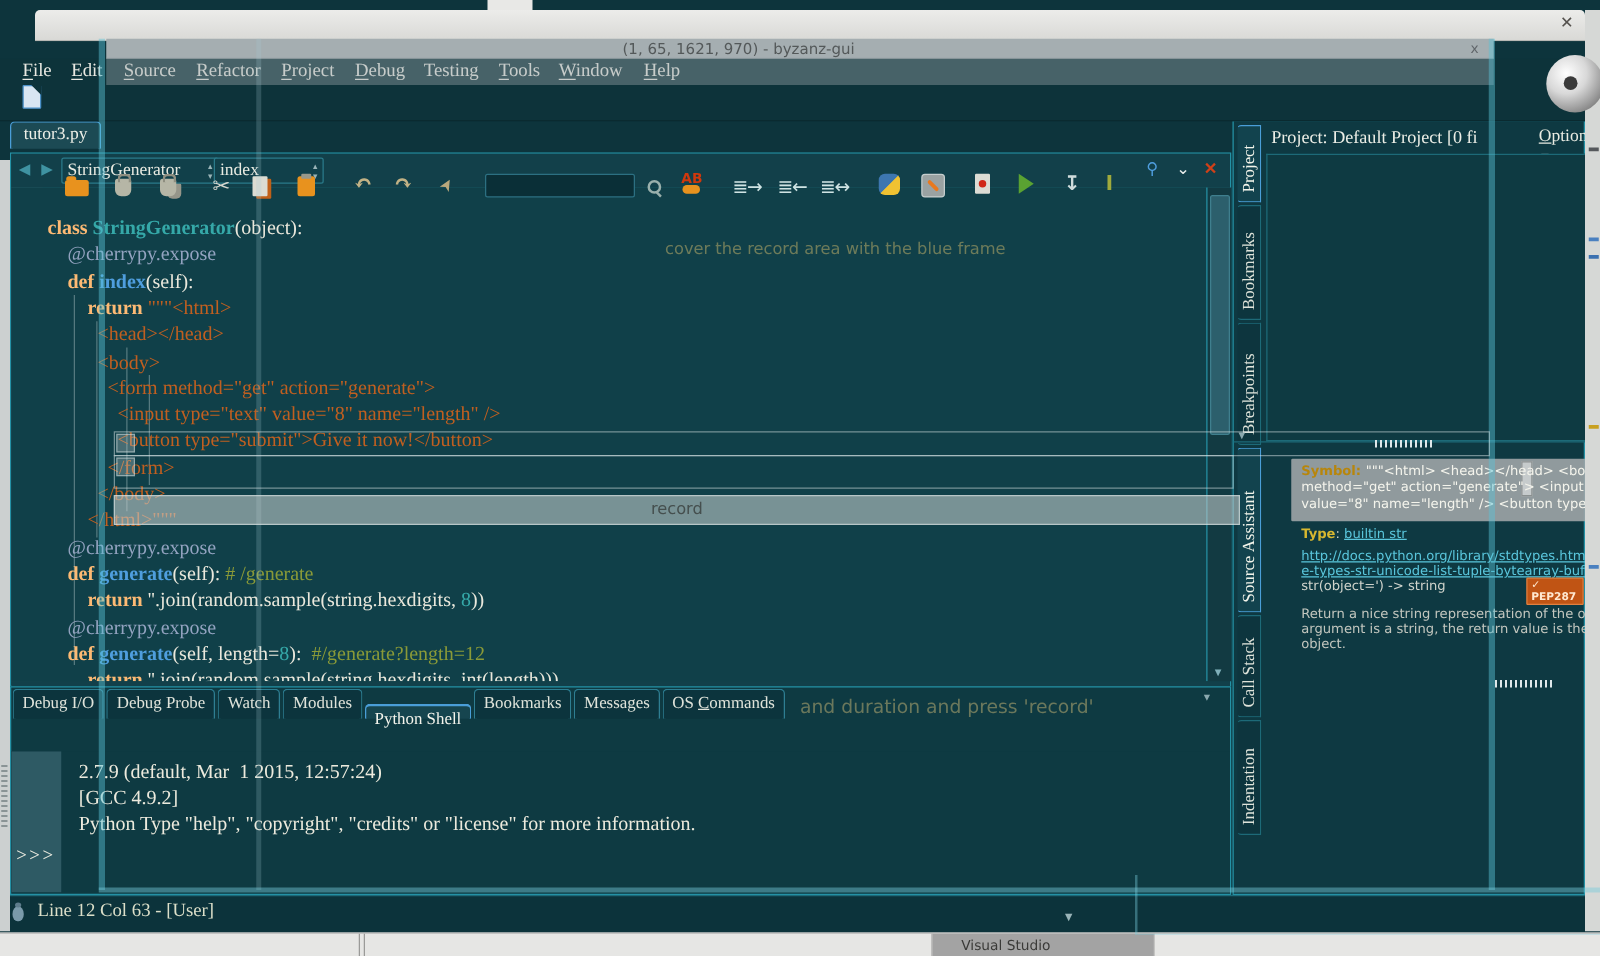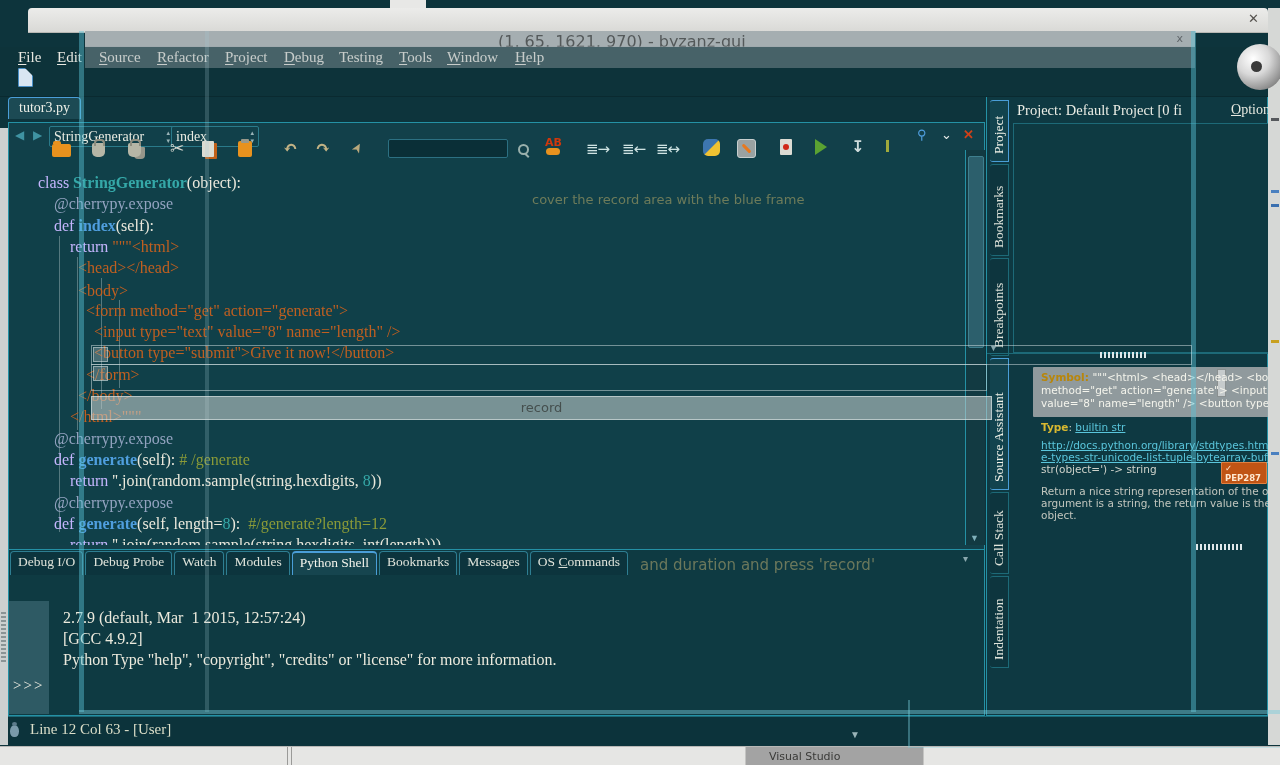--- a/index.html
+++ b/index.html
@@ -12,21 +12,21 @@
   .top-strip-white{left:390px;top:0;width:36px;height:8px;background:#e8e8e6;}
   .wing-titlebar{left:28px;top:8px;width:1240px;height:24px;
      background:linear-gradient(#ececea,#d9d9d6);border-bottom:1px solid #b8b8b4;
      border-radius:4px 4px 0 0;}
   .wing-title{position:absolute;left:342px;top:5px;font-size:13px;color:#4c4c48;
      font-family:"DejaVu Sans","Liberation Sans",sans-serif;}
   .wing-close{position:absolute;left:1220px;top:3px;font-size:13px;color:#55524e;
      font-family:"DejaVu Sans",sans-serif;cursor:default;}
   .bz-titlebar{left:85px;top:31px;width:1110px;height:16px;background:#a5aeb1;
      border-bottom:1px solid #8e989b;}
-  .bz-title{position:absolute;left:413px;top:1px;font-size:16px;color:#54595a;
+  .bz-title{position:absolute;left:413px;top:1px;font-size:12px;color:#54595a;
      font-family:"DejaVu Sans",sans-serif;}
   .bz-close{position:absolute;right:12px;top:1px;font-size:11px;color:#60666a;
      font-family:"DejaVu Sans",sans-serif;}
 
   
   .menubar{left:0;top:47px;width:1268px;height:21px;background:#0d333a;z-index:4;}
   .menu-item{position:absolute;top:2px;font-size:15px;color:#e9e9e2;}
   .menu-item u{text-underline-offset:2px;}
   .menu-overlay{left:85px;top:46px;width:1110px;height:22px;
      background:rgba(152,165,170,0.42);z-index:5;}
@@ -86,40 +86,40 @@
   .dropdown{position:absolute;top:3px;height:19px;border:1px solid #2a7a8a;border-radius:2px;
      background:#11404a;color:#e9ebe2;font-size:14px;padding:0 4px;line-height:19px;}
   .spin{float:right;margin-left:8px;font-size:7px;line-height:8px;color:#9ab4b8;text-align:center;padding-top:2px;}
   .ed-icons{position:absolute;top:4px;font-size:13px;}
 
   
   .editor-body{left:9px;top:150px;width:956px;height:395px;overflow:hidden;background:#104049;}
   .gutter{left:9px;top:150px;width:24px;height:395px;background:#2d5761;border-right:1px solid #1d5661;}
   .fold{position:absolute;left:7px;width:8px;height:3px;background:#4f9ede;}
   .code-line{position:absolute;left:29px;white-space:pre;font-size:16px;line-height:21px;}
-  .tk-kw{color:#c4b5fd;font-weight:normal;}
+  .tk-kw{color:#fdba74;font-weight:bold;}
   .tk-cls{color:#35a8a8;font-weight:bold;}
   .tk-fn{color:#4f9ede;font-weight:bold;}
   .tk-pln{color:#eae8dc;}
   .tk-dec{color:#93a3c0;}
   .tk-str{color:#c05f20;}
   .tk-com{color:#8a9a38;}
   .tk-num{color:#35a8a8;}
   .iguide{position:absolute;width:1px;background:rgba(215,228,228,0.35);}
   .vscroll{left:965px;top:150px;width:19px;height:395px;background:#123a42;border-left:1px solid #2491a5;}
   .vthumb{position:absolute;left:2px;top:6px;width:14px;height:190px;background:#2c5f6c;border:1px solid #3f7f8e;border-radius:2px;}
   .vscroll-arrow{position:absolute;left:4px;bottom:2px;font-size:9px;color:#7fb0ba;}
   .hscroll{left:9px;top:545px;width:975px;height:4px;background:#12404a;}
 
   
   .bottom-panel{left:8px;top:549px;width:977px;height:167px;border:1px solid #2491a5;box-sizing:border-box;background:#0e3a42;}
   .btabs{left:10px;top:551px;height:24px;display:flex;gap:2px;}
   .btab{padding:2px 7px 1px;border:1px solid #2e7e92;border-bottom:none;border-radius:4px 4px 0 0;
      background:#0c343d;color:#dfe3da;font-size:13.5px;white-space:nowrap;}
-  .btab.active{background:#16454f;border-color:#4a9ed8;border-top-width:2px;color:#f4f4ec;}
+  .btab.active{background:#16454f;border-color:#4a9ed8;border-top-width:2px;color:#f4f4ec;margin-top:12px;}
   .btab-chevron{left:963px;top:553px;font-size:10px;color:#8aa8ae;}
   .shell-toolbar{left:9px;top:575px;width:975px;height:26px;background:#113d46;border-top:1px solid #1d6a78;border-bottom:1px solid #1d6a78;}
   .shell-info{position:absolute;left:14px;top:4px;font-size:14.5px;color:#dce0d6;}
   .addline-icon{position:absolute;left:868px;top:4px;font-size:13px;color:#74c4d4;font-family:"DejaVu Sans",sans-serif;}
   .addline-icon sup{font-size:8px;color:#8ad46a;}
   .options{font-size:14px;color:#e9ebe2;}
   .opt-shell{position:absolute;left:898px;top:4px;}
   .chev{color:#9ab4b8;font-size:10px;}
   .shell-body{left:9px;top:601px;width:975px;height:113px;background:#0e3a42;overflow:hidden;}
   .shell-gutter{position:absolute;left:0;top:0;width:40px;height:113px;background:#2e5a64;}

